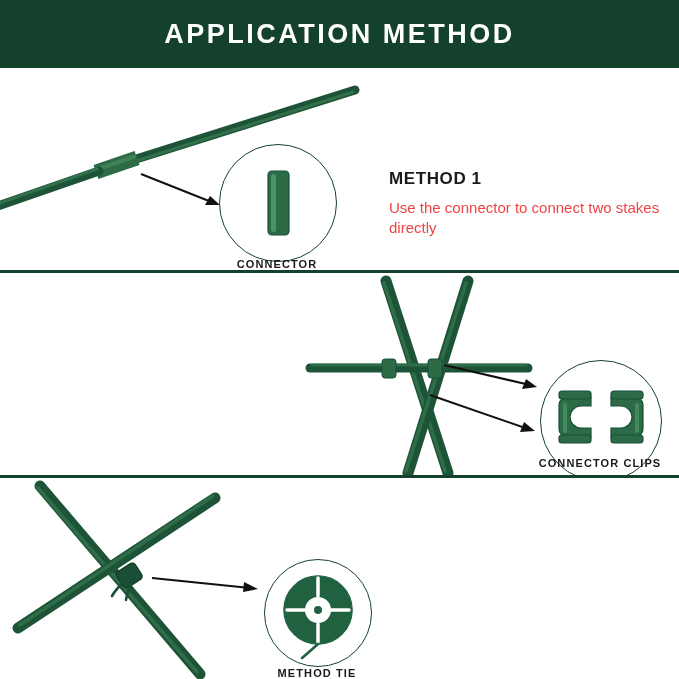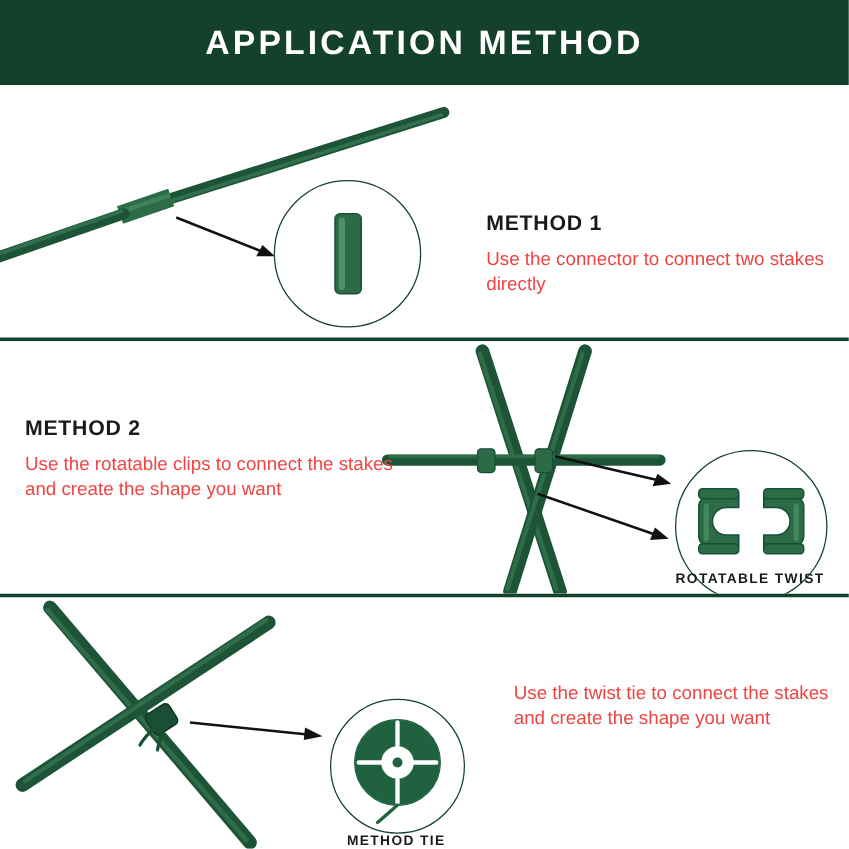--- a/index.html
+++ b/index.html
@@ -149,20 +149,21 @@
       </g>
     </svg>
 
     <div class="callout" id="callout-connector">
       <svg width="116" height="116" viewBox="0 0 116 116">
         <rect x="48" y="26" width="21" height="64" rx="4" fill="#2c6b45"></rect>
         <rect x="51" y="29" width="5" height="58" rx="2.5" fill="#56a073" opacity="0.75"></rect>
         <rect x="48" y="26" width="21" height="64" rx="4" fill="none" stroke="#17503a" stroke-width="1.2"></rect>
       </svg>
     </div>
+    <div class="callout-caption" id="caption-connector">CONNECTOR</div>
 
     <div class="txt-block" id="text-1">
       <div class="txt-title">METHOD 1</div>
       <div class="txt-body">Use the connector to connect two stakes directly</div>
     </div>
   </div>
 
   <div class="divider" id="divider-1"></div>
 
   <div class="section" id="section-2">
@@ -211,26 +212,22 @@
           <path d="M94 36 h-24 v9 h10 a11 11 0 0 1 0 22 h-10 v9 h24 a8 8 0 0 0 8 -8 v-24 a8 8 0 0 0 -8 -8 z"></path>
           <rect x="70" y="30" width="32" height="8" rx="3"></rect>
           <rect x="70" y="74" width="32" height="8" rx="3"></rect>
         </g>
         <g fill="#56a073" opacity="0.55">
           <rect x="22" y="42" width="4" height="30" rx="2"></rect>
           <rect x="94" y="42" width="4" height="30" rx="2"></rect>
         </g>
       </svg>
     </div>
-    <div class="callout-caption" id="caption-clips">ROTATABLE TWIST</div>
-
-    <div class="txt-block" id="text-2">
-      <div class="txt-title">METHOD 2</div>
-      <div class="txt-body">Use the rotatable clips to connect the stakes and create the shape you want</div>
-    </div>
+    <div class="callout-caption" id="caption-clips">CONNECTOR CLIPS</div>
+
   </div>
 
   <div class="divider" id="divider-2"></div>
 
   <div class="section" id="section-3">
 
     <svg class="svg-layer" viewBox="0 0 679 201">
 
       <g>
         <line x1="40" y1="8" x2="200" y2="196" stroke="#1d5437" stroke-width="11" stroke-linecap="round"></line>
@@ -264,17 +261,16 @@
           <line x1="22" y1="50" x2="40" y2="50"></line>
           <line x1="66" y1="50" x2="84" y2="50"></line>
         </g>
         <circle cx="53" cy="50" r="4" fill="#20623f"></circle>
         <path d="M53 84 q-10 9 -16 14" stroke="#20623f" stroke-width="2.6" fill="none" stroke-linecap="round"></path>
       </svg>
     </div>
     <div class="callout-caption" id="caption-tie">METHOD TIE</div>
 
     <div class="txt-block" id="text-3">
-      <div class="txt-body">Use the twist tie to connect the stakes and create the shape you want</div>
     </div>
   </div>
 
 </div>
 
 </body></html>

